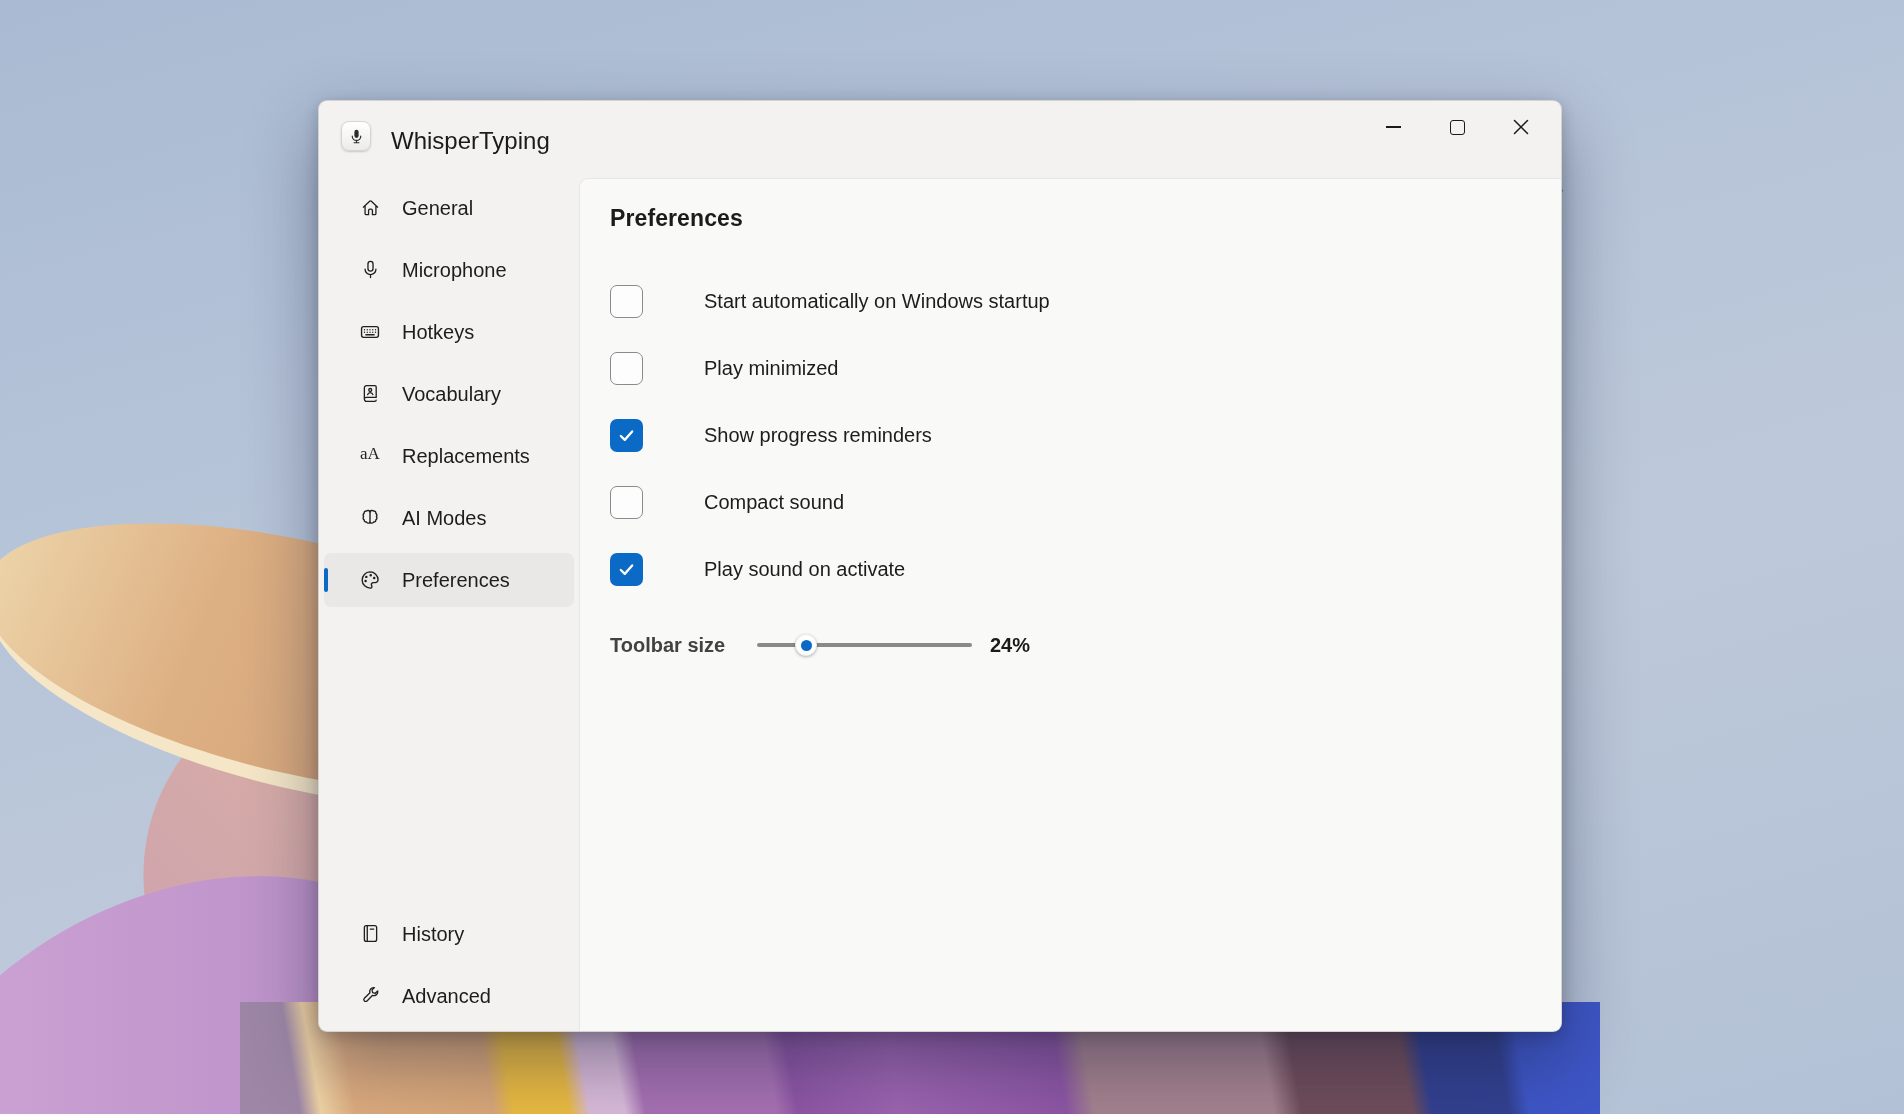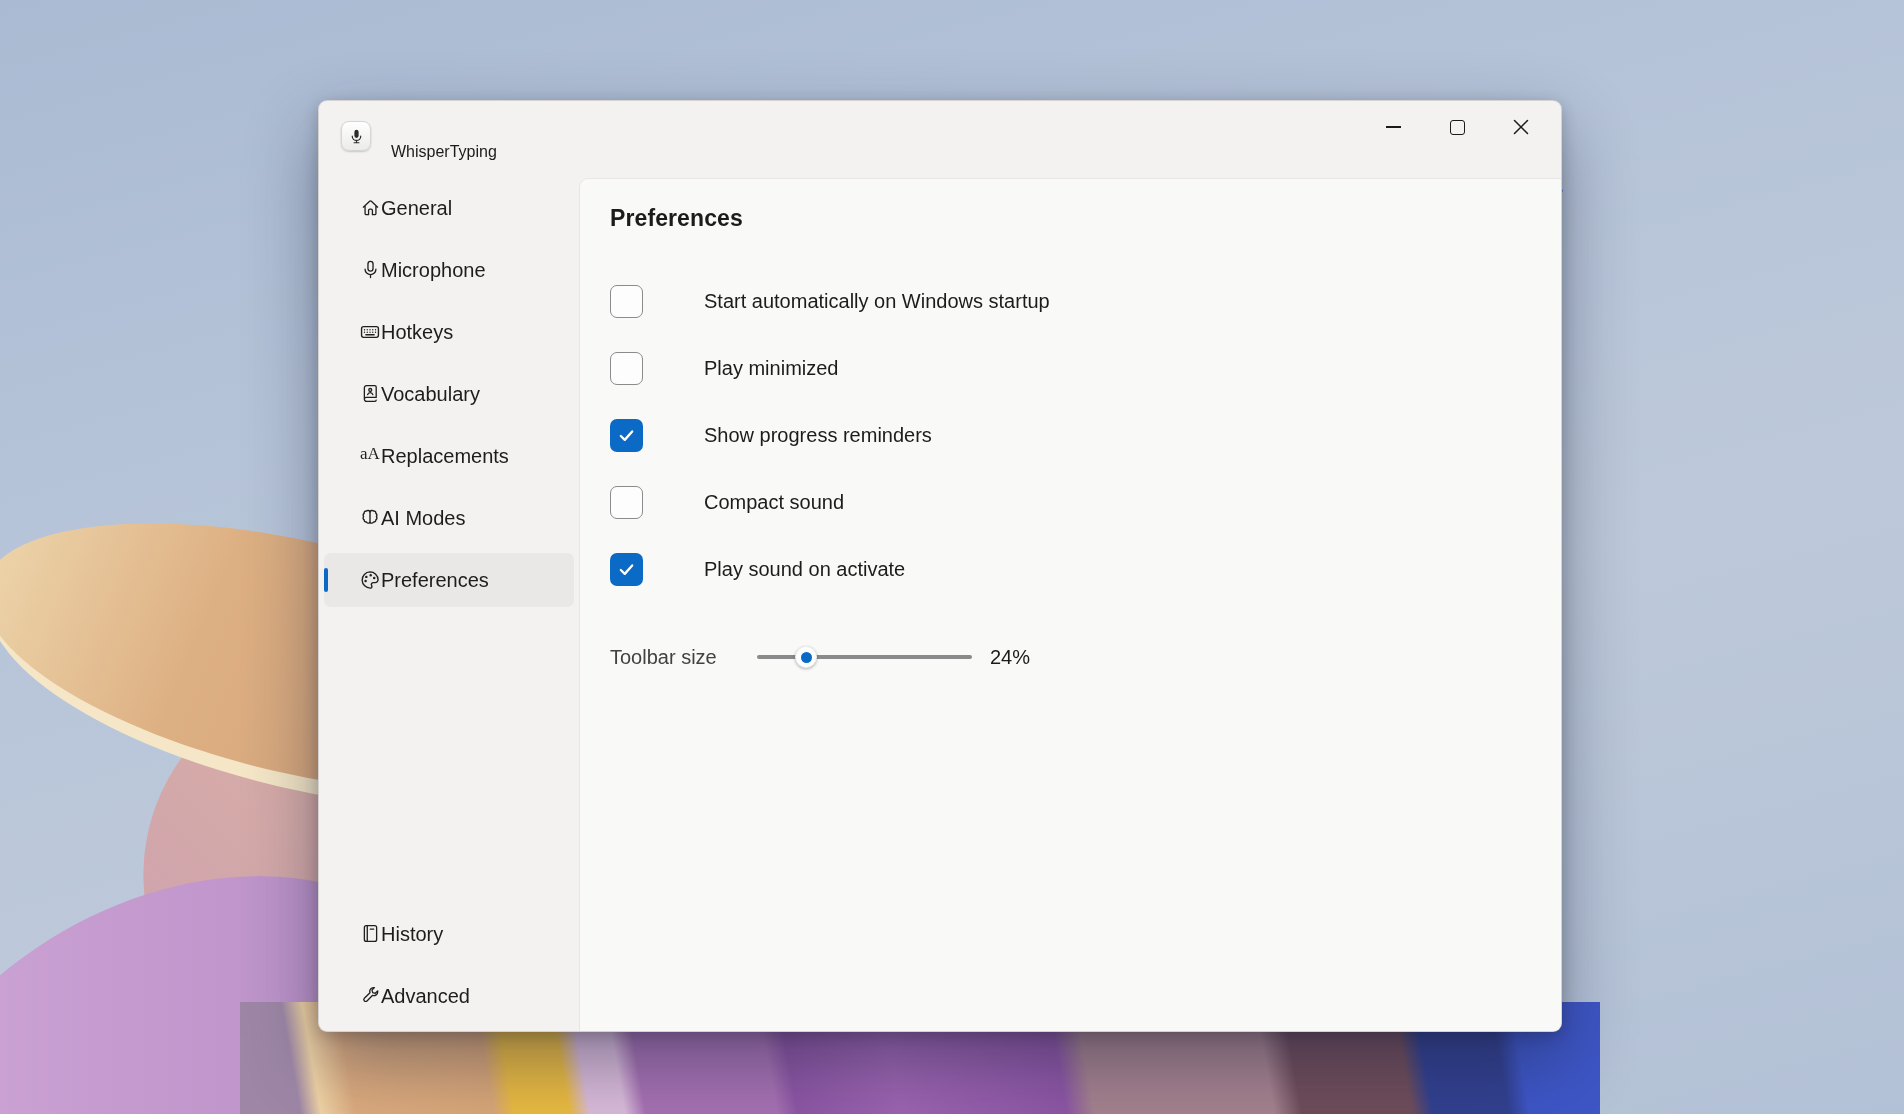--- a/index.html
+++ b/index.html
@@ -54,59 +54,59 @@
     box-shadow:0 30px 70px rgba(25,32,60,.42),0 4px 16px rgba(0,0,0,.20);
     border:1px solid rgba(120,120,120,.25);box-sizing:border-box;
   }
   .titlebar{position:absolute;left:0;top:0;right:0;height:77px;display:flex;align-items:flex-start;}
   .app-icon{
     position:absolute;left:22px;top:20px;width:30px;height:30px;border-radius:8px;
     background:linear-gradient(180deg,#ffffff,#ebebe9);
     border:1px solid #d6d5d3;box-shadow:0 1px 2px rgba(0,0,0,.18);
     display:flex;align-items:center;justify-content:center;box-sizing:border-box;
   }
-  .app-title{position:absolute;left:72px;top:26px;font-size:16px;color:#1b1b1b;margin-top:16px;}
+  .app-title{position:absolute;left:72px;top:26px;font-size:24px;color:#1b1b1b;}
   .win-controls{position:absolute;right:8px;top:6px;display:flex;}
   .win-btn{width:64px;height:40px;display:flex;align-items:center;justify-content:center;cursor:default;}
   .glyph-min{width:15px;height:2px;background:#1a1a1a;}
   .glyph-max{width:13px;height:13px;border:1.6px solid #1a1a1a;border-radius:3px;}
   
   .sidebar{position:absolute;left:0;top:77px;width:260px;bottom:0;}
   .nav-list{position:absolute;left:0;right:0;top:3px;display:flex;flex-direction:column;gap:8px;}
   .nav-list.bottom{top:auto;bottom:8px;}
   .nav-item{
     position:relative;margin:0 5px;height:54px;border-radius:7px;
     display:flex;align-items:center;cursor:pointer;
   }
   .nav-item.selected{background:#e9e8e7;}
   .nav-indicator{display:none;position:absolute;left:0;top:15px;width:4px;height:24px;border-radius:3px;background:#0b6ac6;}
   .nav-item.selected .nav-indicator{display:block;}
   .nav-icon{margin-left:35px;width:22px;height:22px;display:flex;align-items:flex-start;justify-content:center;color:#1f1f1f;font-family:Liberation Serif, serif;}
   .nav-icon svg{display:block;}
   .text-icon{font-size:17px;color:#1f1f1f;letter-spacing:0;line-height:1;}
-  .nav-label{font-size:20px;color:#1d1d1d;}
+  .nav-label{margin-left:21px;font-size:20px;color:#1d1d1d;}
   
   .panel{
     position:absolute;left:260px;top:77px;right:0;bottom:0;background:#f9f9f8;
     border-top-left-radius:9px;border-top:1px solid #e8e6e4;border-left:1px solid #e8e6e4;
     box-sizing:border-box;padding:26px 0 0 30px;
   }
   .panel h1{margin:0;font-size:23px;font-weight:700;color:#1b1b1b;letter-spacing:.1px;}
   .check-list{margin-top:53px;}
   .check-row{display:flex;align-items:center;height:33px;margin-bottom:34px;gap:35px;}
   .checkbox{
     width:33px;height:33px;border-radius:7px;box-sizing:border-box;flex:0 0 auto;
     background:#fdfdfd;border:1.6px solid #8b8b8b;cursor:pointer;
     display:flex;align-items:center;justify-content:center;
   }
   .checkbox.checked{background:#0b6ac6;border:none;}
   .checkbox svg{display:none;}
   .checkbox.checked svg{display:block;}
   .check-label{margin-left:26px;font-size:20px;color:#1c1c1c;}
-  .slider-row{display:flex;align-items:center;margin-top:56px;height:30px;}
+  .slider-row{display:flex;align-items:center;margin-top:44px;height:30px;font-weight:bold;}
   .slider-label{font-size:20px;color:#424242;width:147px;flex:0 0 auto;}
   .slider-track{position:relative;width:215px;height:4px;border-radius:2px;background:#8a8a8a;flex:0 0 auto;}
   .slider-thumb{
     position:absolute;top:50%;width:22px;height:22px;margin:-11px 0 0 -11px;border-radius:50%;
     background:#ffffff;border:1px solid #ededed;box-shadow:0 1px 3px rgba(0,0,0,.28);
     box-sizing:border-box;display:flex;align-items:center;justify-content:center;cursor:pointer;
   }
   .slider-thumb::after{content:"";width:11px;height:11px;border-radius:50%;background:#0b6ac6;}
   .slider-value{margin-left:18px;font-size:20px;color:#1b1b1b;}
 </style>

